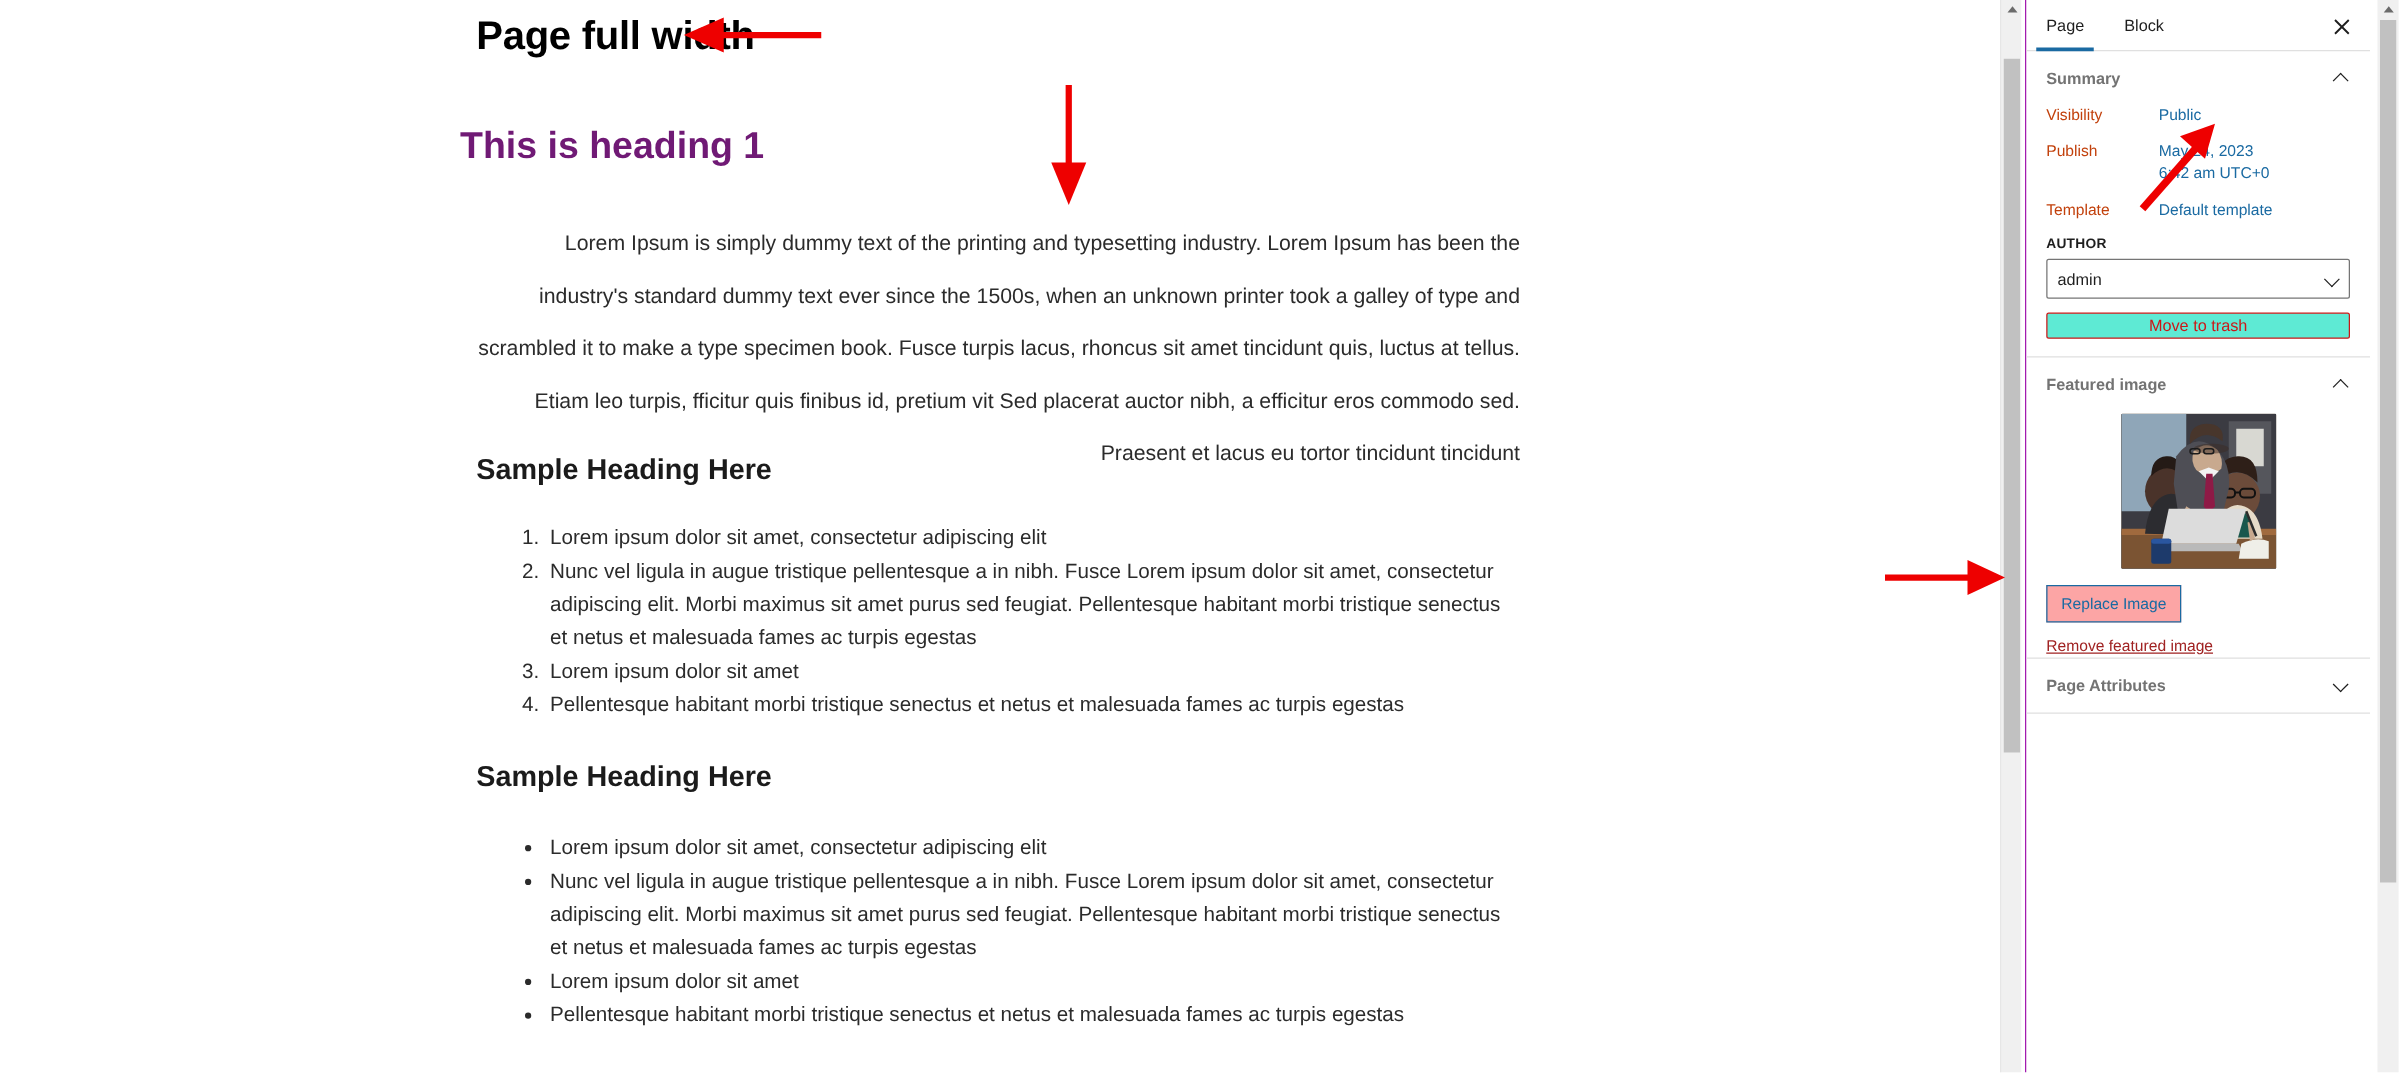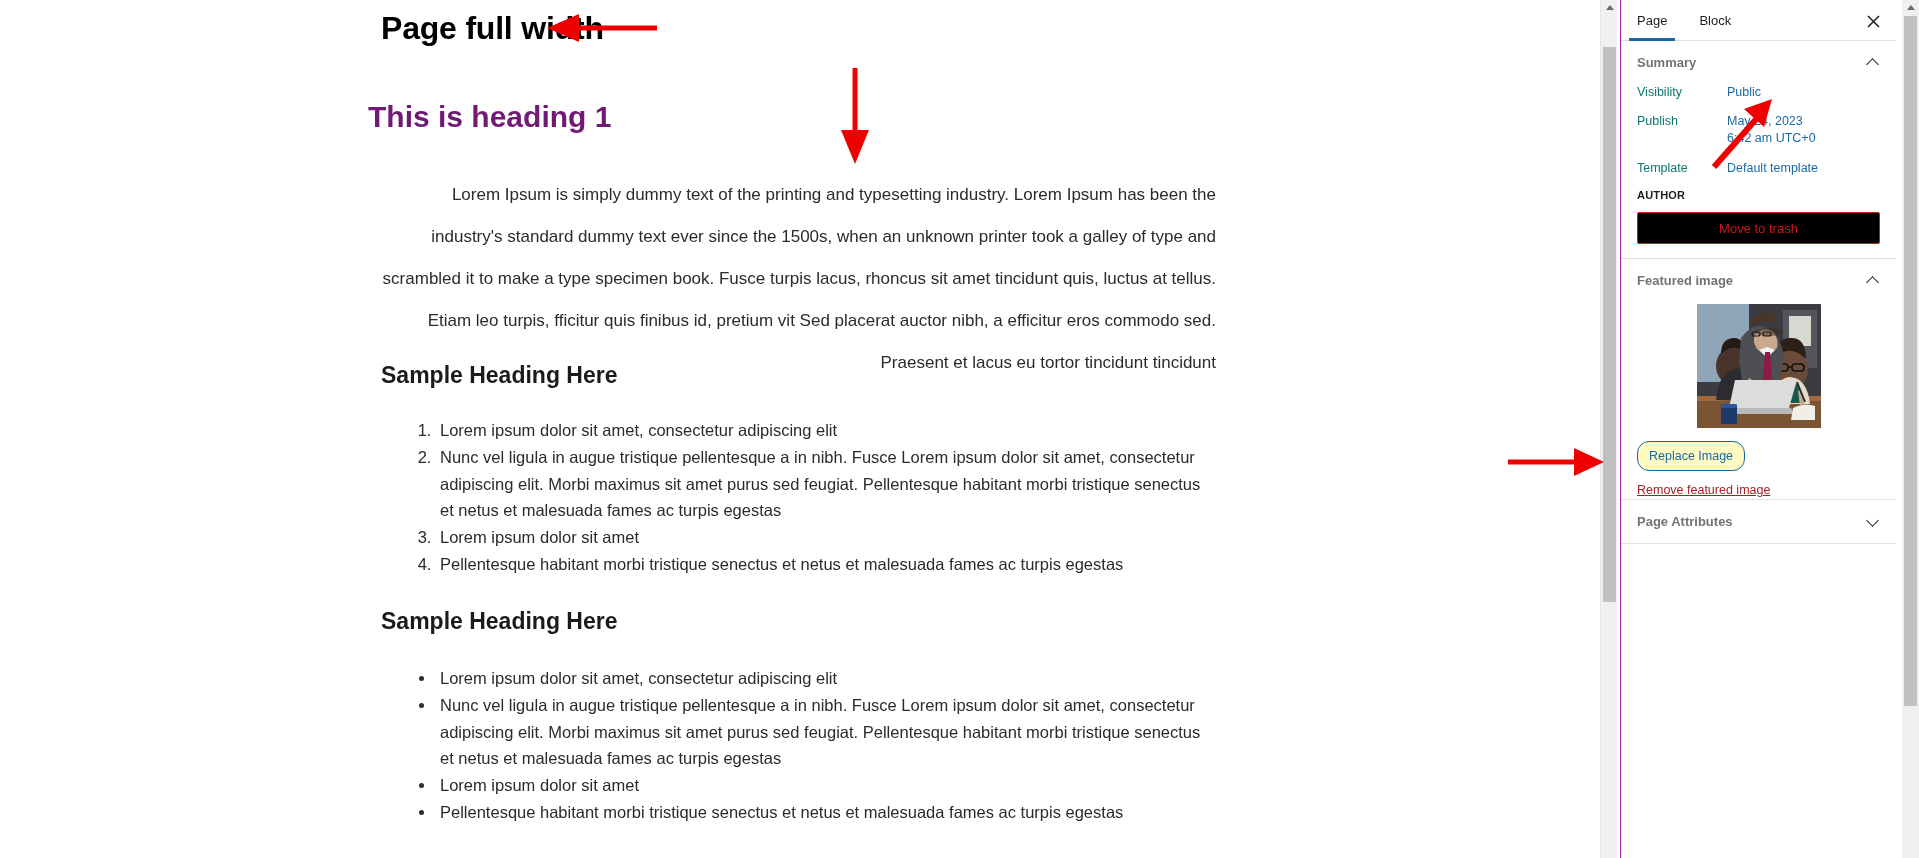--- a/index.html
+++ b/index.html
@@ -92,21 +92,21 @@
   .chev::before {
     content: ""; position: absolute; left: 2px; top: 4px;
     width: 8px; height: 8px; border-right: 1.6px solid #1e1e1e; border-bottom: 1.6px solid #1e1e1e;
     transform: rotate(225deg);
   }
   .chev.down::before { transform: rotate(45deg); top: 1px; }
 
   .panel-body { padding: 0 16px 14px 16px; }
 
   .row { display: flex; align-items: flex-start; margin-bottom: 13px; }
-  .row-label { width: 90px; flex: 0 0 90px; font-size: 12.5px; color: #0f766e; padding-top: 1px; }
+  .row-label { width: 90px; flex: 0 0 90px; font-size: 12.5px; color: #c2410c; padding-top: 1px; }
   .row-value { flex: 1; font-size: 12.5px; color: #1a6aa2; cursor: pointer; line-height: 16px; word-break: break-word; }
   .row-value.multi { line-height: 17px; }
 
   .field-label {
     display: block; font-size: 11px; letter-spacing: .2px;
     text-transform: uppercase; color: #1e1e1e; margin: 2px 0 6px 0; font-weight: 700;
   }
   .select-wrap { position: relative; }
   select.author-select {
     width: 100%; height: 32px; padding: 0 28px 0 8px;
@@ -114,41 +114,41 @@
     font-family: inherit; font-size: 13px; color: #1e1e1e;
     appearance: none; -webkit-appearance: none; cursor: pointer;
   }
   .select-arrow {
     position: absolute; right: 10px; top: 12px; width: 9px; height: 9px;
     border-right: 1.5px solid #1e1e1e; border-bottom: 1.5px solid #1e1e1e;
     transform: rotate(45deg); pointer-events: none;
   }
 
   .trash-btn {
-    display: block; width: 100%; margin-top: 11px; height: 32px;
-    background: #000000; color: #cc1818; border: 1px solid #cc1818; border-radius: 2px;
+    display: block; width: 100%; margin-top: 11px; height: 21px;
+    background: #5eead4; color: #cc1818; border: 1px solid #cc1818; border-radius: 2px;
     font-family: inherit; font-size: 13px; cursor: pointer;
   }
 
   .revisions-row {
     display: flex; align-items: center; gap: 9px;
     padding: 13px 16px; cursor: pointer;
   }
   .rev-icon { width: 19px; height: 19px; flex: 0 0 19px; }
   .rev-text { font-size: 13px; color: #1e1e1e; }
 
   .featured-img-wrap { padding: 2px 16px 0 16px; }
   .featured-img {
     width: 124px; height: 124px; margin: 0 auto; display: block;
     border-radius: 1px; overflow: hidden; cursor: pointer;
     background: #6b6256;
   }
   .replace-btn {
     margin-top: 13px; height: 30px; padding: 0 11px;
-    background: #fef9c3; color: #1a6aa2; border: 1px solid #1a6aa2; border-radius: 12px;
+    background: #fca5a5; color: #1a6aa2; border: 1px solid #1a6aa2; border-radius: 0;
     font-family: inherit; font-size: 12.5px; cursor: pointer;
   }
   .remove-link {
     display: inline-block; margin-top: 12px; margin-bottom: 2px;
     color: #a02222; font-size: 12.5px; text-decoration: underline; cursor: pointer;
   }
 
   
   .scrollbar {
     position: absolute; top: 0; width: 17px; height: 858px;
@@ -240,20 +240,26 @@
 6:42 am UTC+0</span>
         </div>
 
         <div class="row">
           <span class="row-label">Template</span>
           <span class="row-value">Default template</span>
         </div>
 
 
         <label class="field-label">AUTHOR</label>
+        <div class="select-wrap">
+          <select class="author-select">
+            <option>admin</option>
+          </select>
+          <span class="select-arrow"></span>
+        </div>
 
         <button class="trash-btn">Move to trash</button>
       </div>
     </div>
 
 
     <div class="panel">
       <div class="panel-head">
         <span class="panel-title">Featured image</span>
         <span class="chev"></span>

